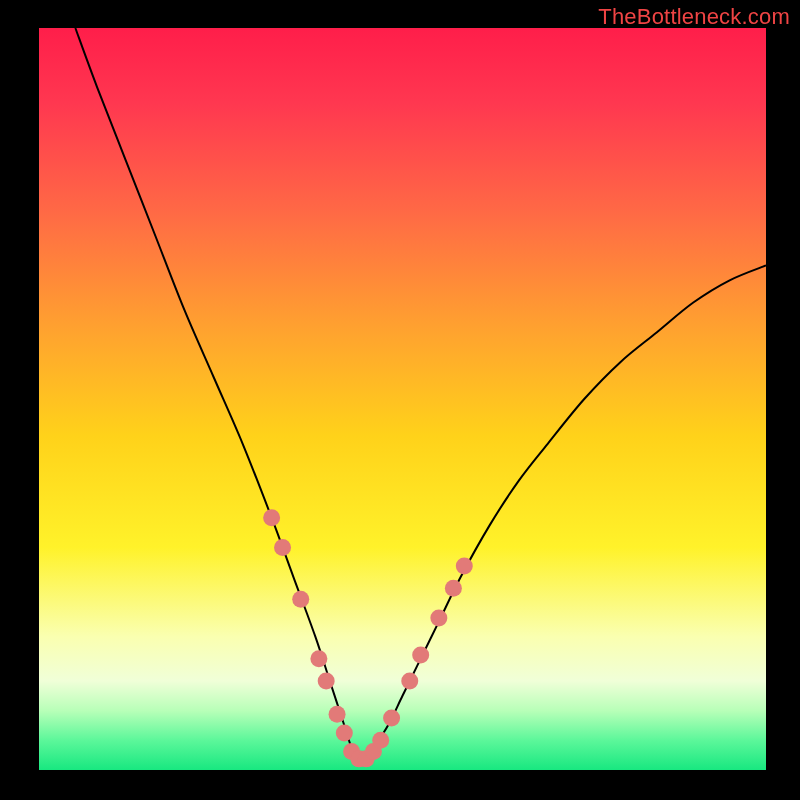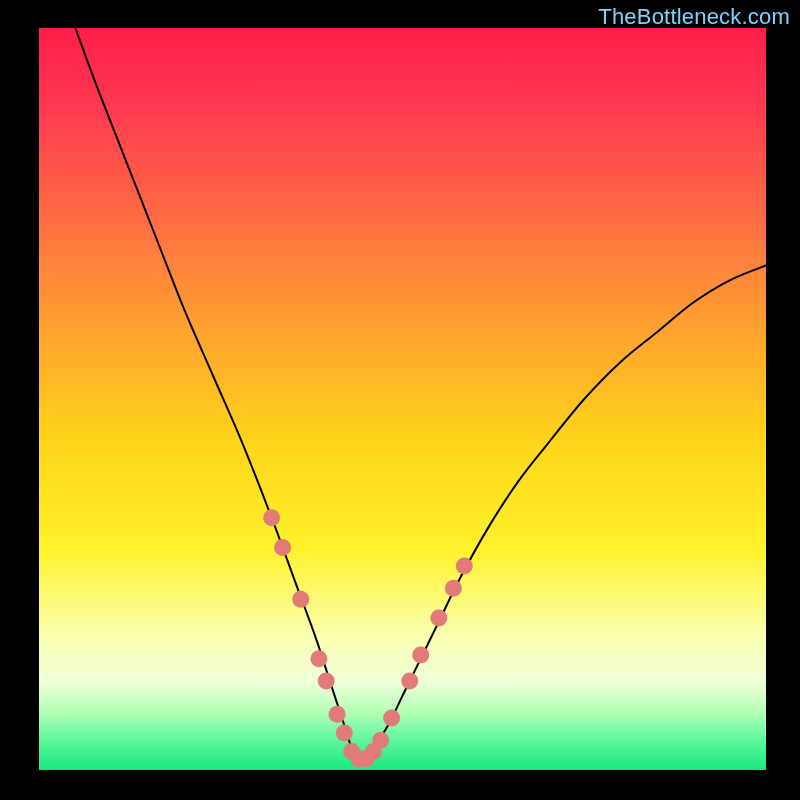--- a/index.html
+++ b/index.html
@@ -15,21 +15,21 @@
     position: relative;
     width: 800px;
     height: 800px;
   }
   .watermark {
     position: absolute;
     top: 4px;
     right: 10px;
     font-size: 22px;
     font-weight: 500;
-    color: #7dd3fc;
+    color: #ef4444;
     letter-spacing: 0.2px;
     z-index: 10;
   }
   svg {
     display: block;
   }
 </style>
 </head>
 <body>
 

